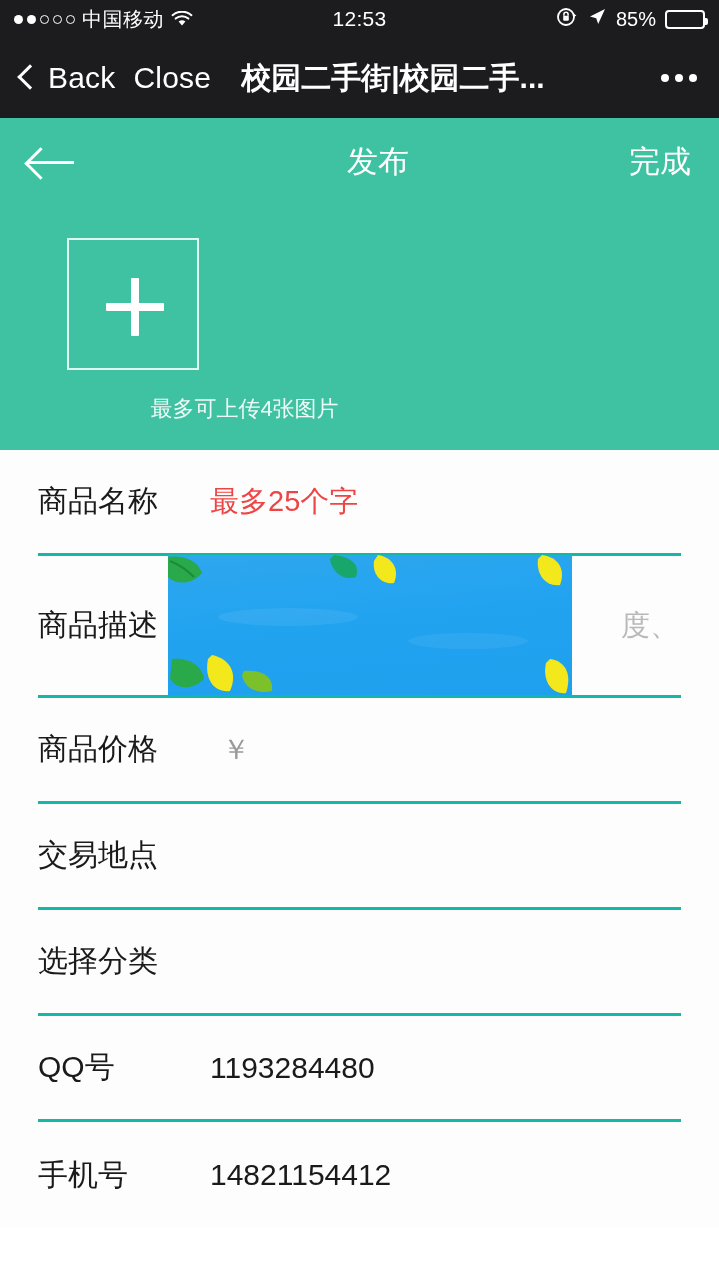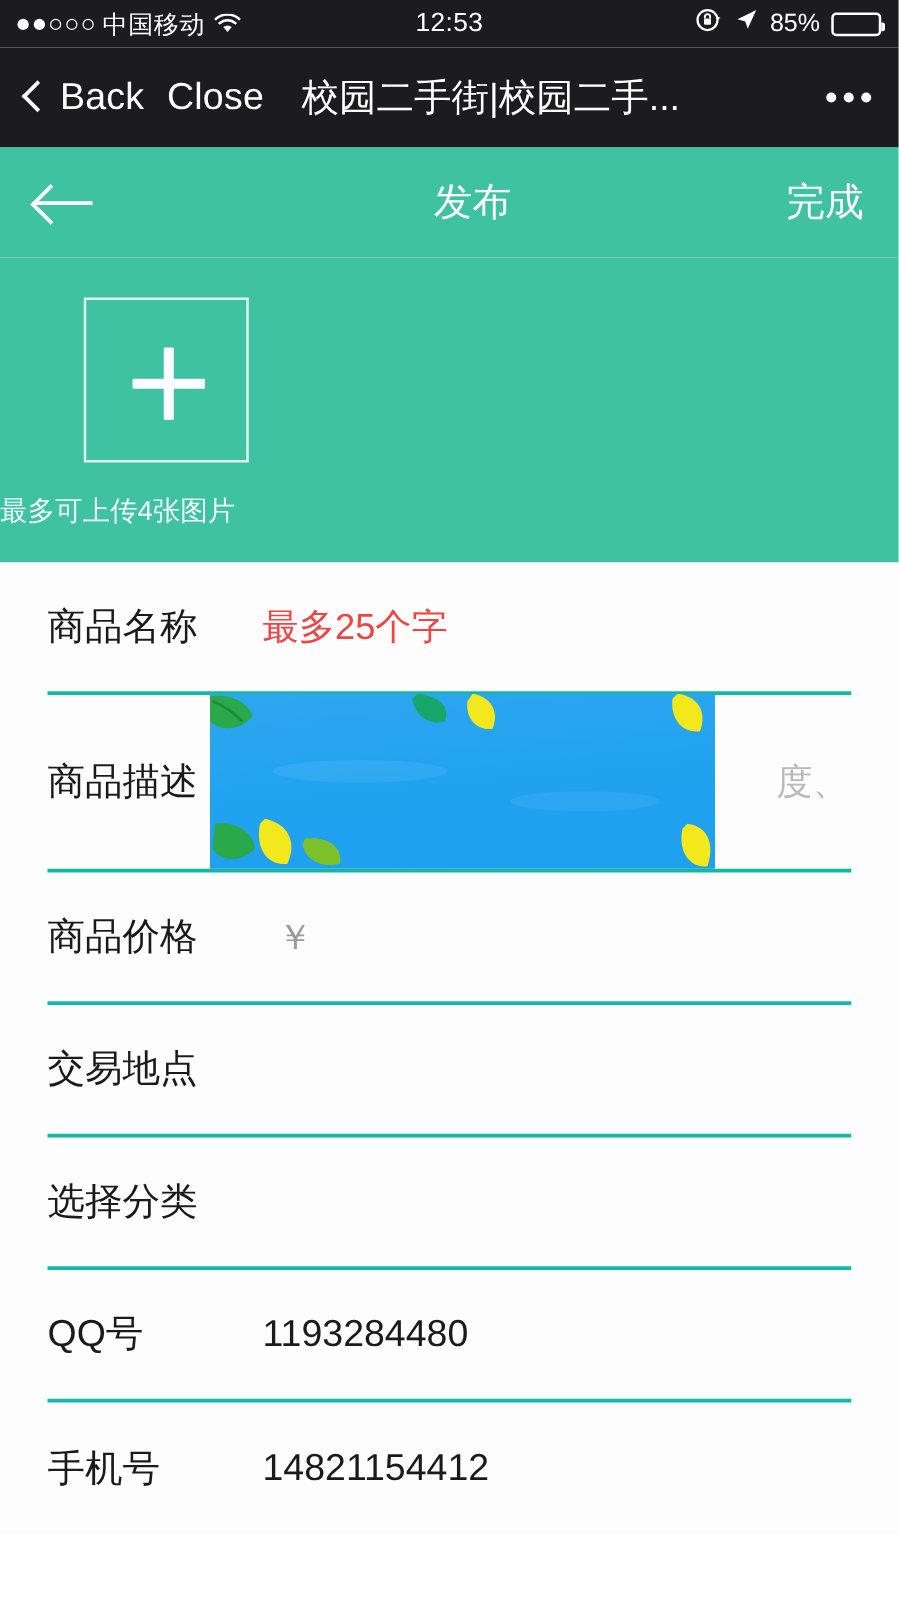--- a/index.html
+++ b/index.html
@@ -53,21 +53,21 @@
   .chev {
     width:16px; height:28px; position:relative; margin-right:-4px;
   }
   .chev::before {
     content:""; position:absolute; left:3px; top:4px;
     width:15px; height:15px; border-left:3px solid #fff; border-bottom:3px solid #fff;
     transform:rotate(45deg);
   }
   .nav-text { font-size:30px; font-weight:300; letter-spacing:.2px; }
   .wv-title {
-    font-size:30px; font-weight:400; margin-left:30px;
+    font-size:30px; font-weight:700; margin-left:30px;
     white-space:nowrap; overflow:hidden; max-width:380px;
   }
   .more-btn {
     margin-left:auto; display:flex; gap:6px; align-items:center;
     padding:8px 4px; cursor:pointer;
   }
   .more-btn i { width:8px; height:8px; border-radius:50%; background:#ffffff; display:block; }
 
   
   .appbar {
@@ -97,21 +97,21 @@
     width:132px; height:132px; margin-left:67px;
     border:2px solid rgba(255,255,255,.85);
     position:relative; cursor:pointer;
   }
   .addbox::before, .addbox::after {
     content:""; position:absolute; background:#ffffff; border-radius:1px;
   }
   .addbox::before { left:37px; top:63px; width:58px; height:8px; }
   .addbox::after  { left:62px; top:38px; width:8px; height:58px; }
   .uploader-hint {
-    text-align:left; color:rgba(255,255,255,.92);
+    text-align:center; color:rgba(255,255,255,.92);
     font-size:22px; margin-top:24px; padding-right:230px;
   }
 
   
   .form { background:#fdfdfd; padding:0 38px; }
   .row {
     display:flex; align-items:center; min-height:106px;
     border-bottom:3px solid #14b8a6; position:relative;
   }
   .row:last-child { border-bottom:none; }

